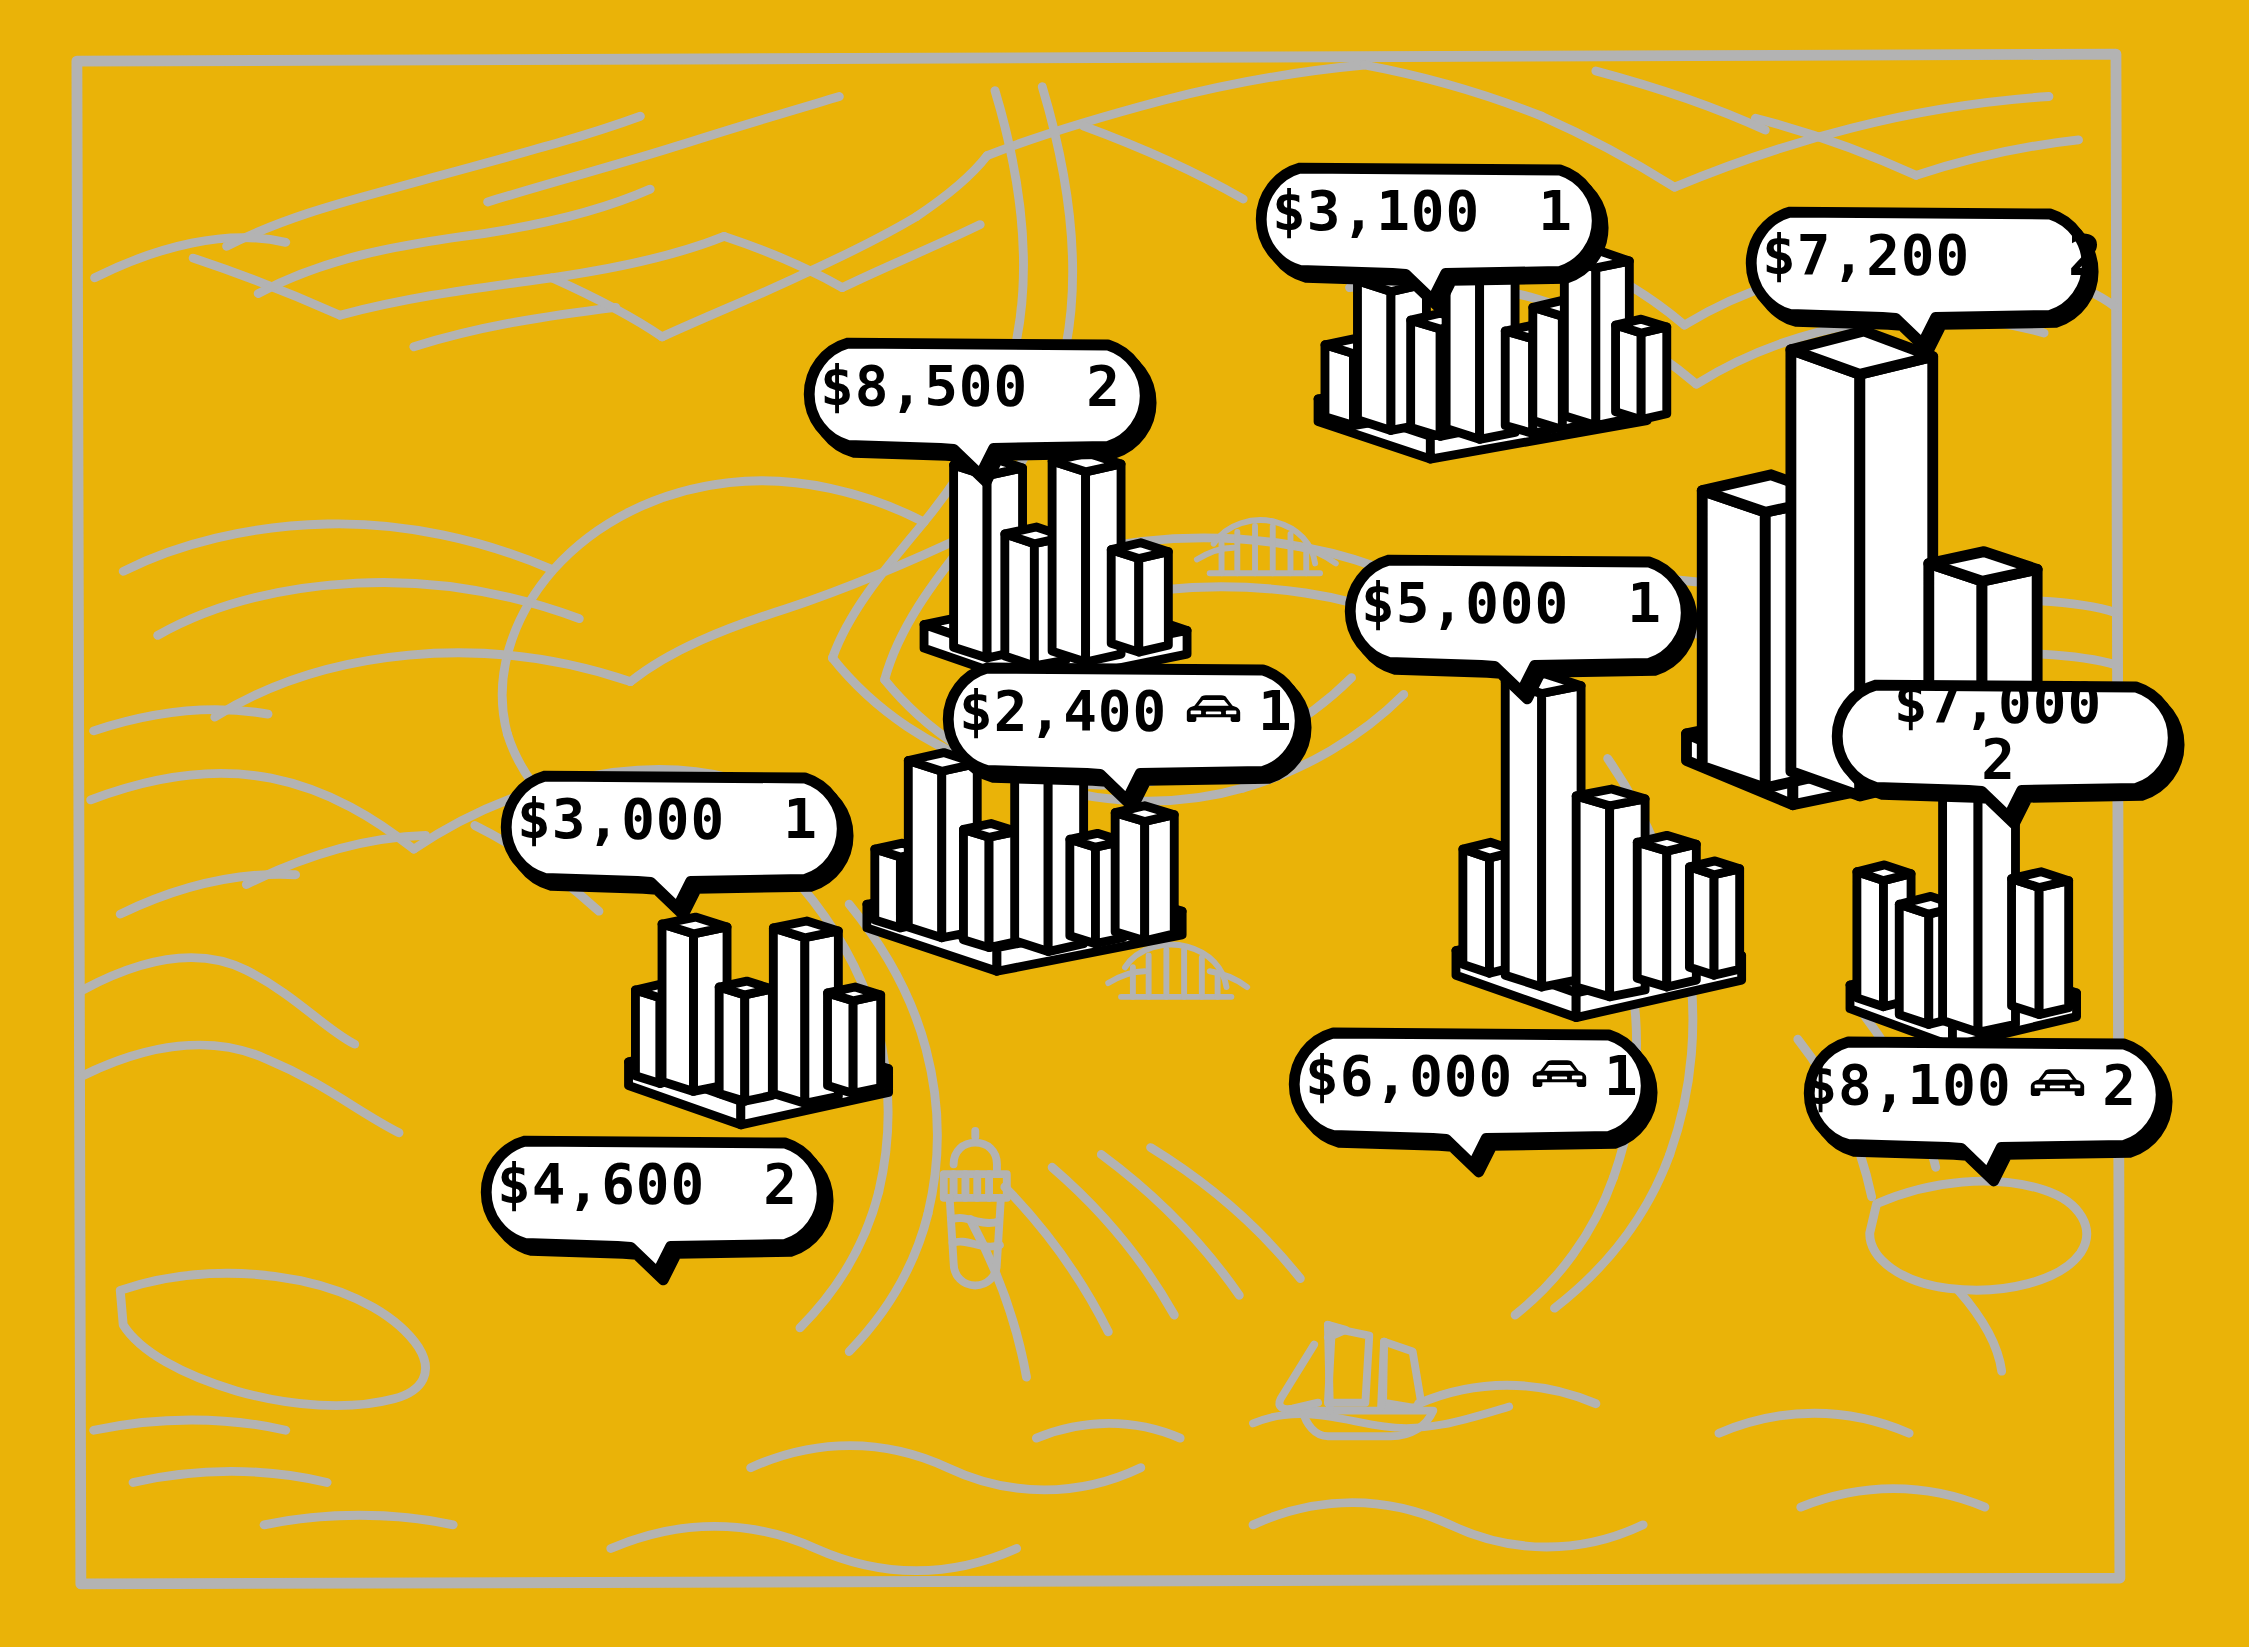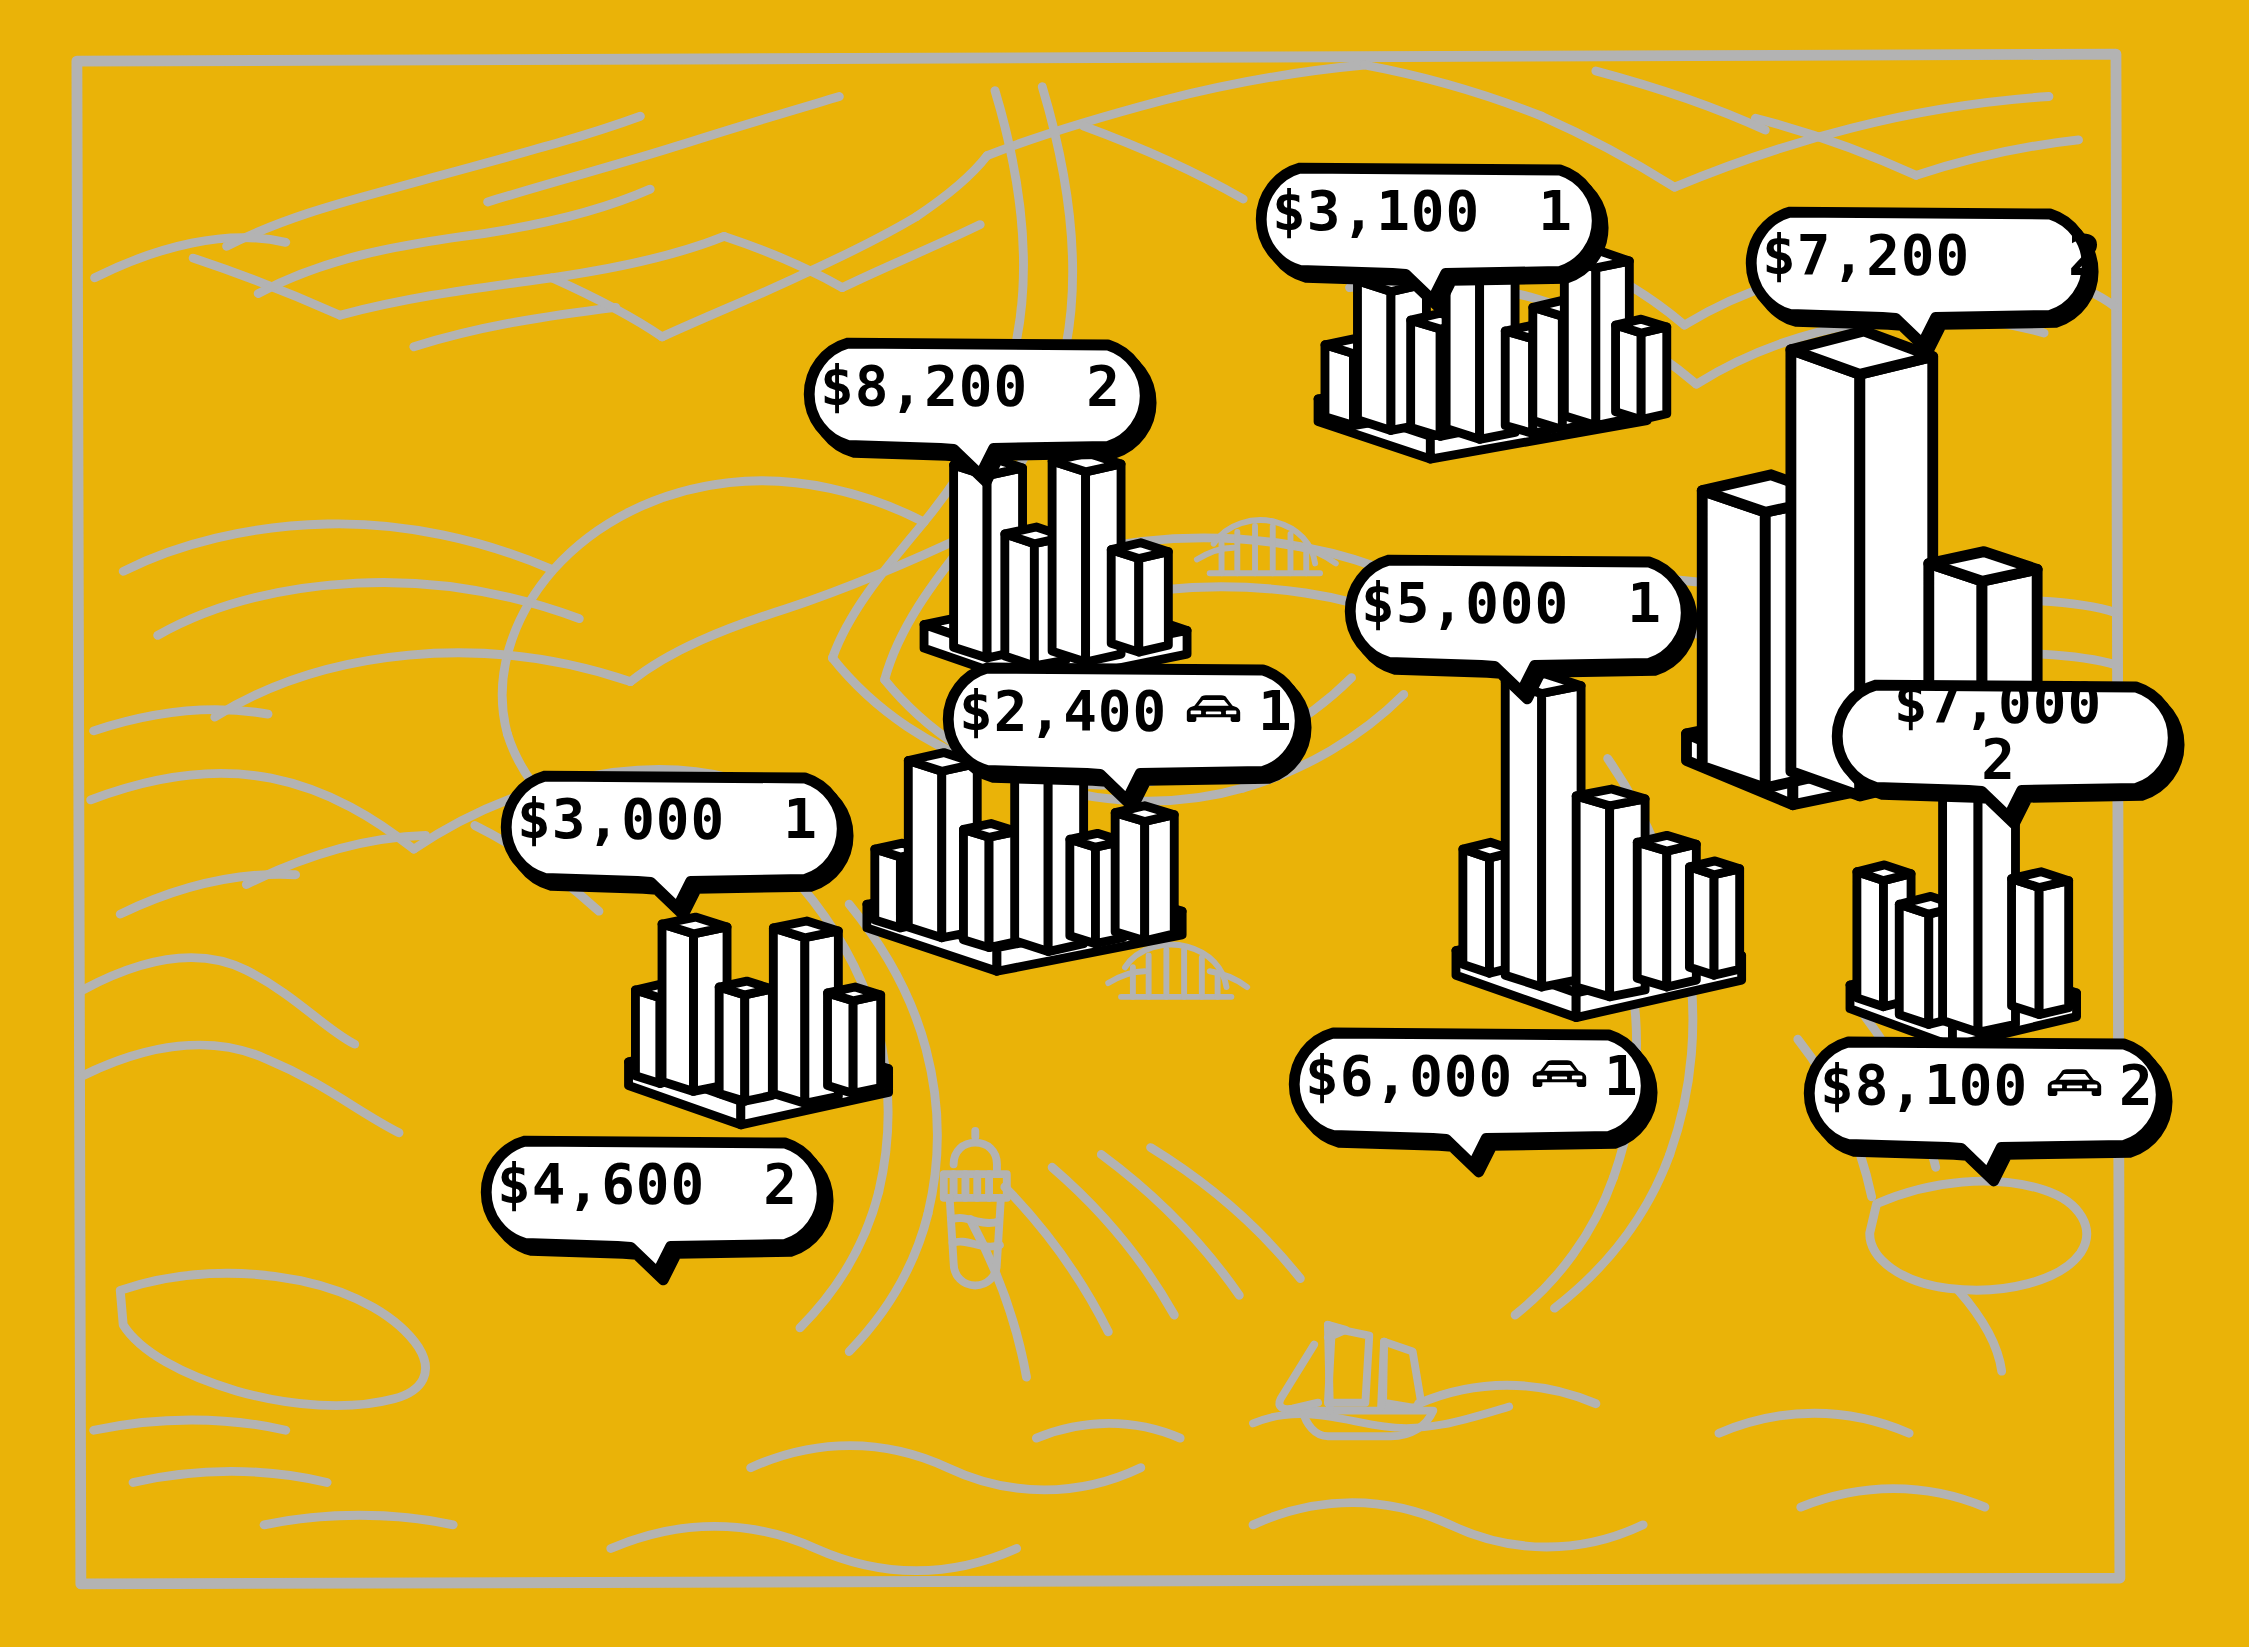--- a/index.html
+++ b/index.html
@@ -461,21 +461,21 @@
           </div>
         </div>
       </div>
       <div class="tooltip" style="left: 981px; top: 333px;">
         <div class="tip-shell">
           <svg width="388" height="156" viewBox="-8 -8 394 158">
             <path d="M 54 2 L 318 4 A 54 54 0 0 1 318 107 L 201.84 109 L 188.34 136 L 161.34 110 L 147.84 109 L 54 106 A 54 54 0 0 1 54 2 Z" fill="#ffffff" stroke="#000000" stroke-width="11" stroke-linejoin="round" transform="translate(6,7)"></path>
             <path d="M 54 2 L 318 4 A 54 54 0 0 1 318 107 L 201.84 109 L 188.34 136 L 161.34 110 L 147.84 109 L 54 106 A 54 54 0 0 1 54 2 Z" fill="#ffffff" stroke="#000000" stroke-width="11" stroke-linejoin="round"></path>
           </svg>
           <div class="tip-content" style="width: 366px; height: 106px; padding-bottom: 0px;">
-            <span class="tip-price">$8,200</span>
+            <span class="tip-price">$8,500</span>
             <span class="tip-spacer"></span>
             <span class="tip-count">2</span>
           </div>
         </div>
       </div>
       <div class="tooltip" style="left: 1522px; top: 550px;">
         <div class="tip-shell">
           <svg width="388" height="156" viewBox="-8 -8 394 158">
             <path d="M 54 2 L 318 4 A 54 54 0 0 1 318 107 L 201.84 109 L 188.34 136 L 161.34 110 L 147.84 109 L 54 106 A 54 54 0 0 1 54 2 Z" fill="#ffffff" stroke="#000000" stroke-width="11" stroke-linejoin="round" transform="translate(6,7)"></path>
             <path d="M 54 2 L 318 4 A 54 54 0 0 1 318 107 L 201.84 109 L 188.34 136 L 161.34 110 L 147.84 109 L 54 106 A 54 54 0 0 1 54 2 Z" fill="#ffffff" stroke="#000000" stroke-width="11" stroke-linejoin="round"></path>
@@ -552,21 +552,21 @@
             <span class="tip-count">1</span>
           </div>
         </div>
       </div>
       <div class="tooltip tip-hascar" style="left: 1989px; top: 1032px;">
         <div class="tip-shell">
           <svg width="404" height="156" viewBox="-8 -8 410 158">
             <path d="M 54 2 L 334 4 A 54 54 0 0 1 334 107 L 209.35999999999999 109 L 195.85999999999999 136 L 168.85999999999999 110 L 155.35999999999999 109 L 54 106 A 54 54 0 0 1 54 2 Z" fill="#ffffff" stroke="#000000" stroke-width="11" stroke-linejoin="round" transform="translate(6,7)"></path>
             <path d="M 54 2 L 334 4 A 54 54 0 0 1 334 107 L 209.35999999999999 109 L 195.85999999999999 136 L 168.85999999999999 110 L 155.35999999999999 109 L 54 106 A 54 54 0 0 1 54 2 Z" fill="#ffffff" stroke="#000000" stroke-width="11" stroke-linejoin="round"></path>
           </svg>
-          <div class="tip-content" style="width: 382px; height: 106px; padding-bottom: 0px;">
+          <div class="tip-content" style="width: 382px; height: 106px; padding-bottom: 0px; justify-content: flex-end;">
             <span class="tip-price">$8,100</span>
             <span class="tip-spacer"></span>
             <svg class="car-icon" viewBox="0 0 64 34">
               <path d="M4 18 C4 14 8 12 12 11 L18 3 C19 1 21 0 24 0 L40 0 C43 0 45 1 46 3 L52 11 C56 12 60 14 60 18 L60 26 C60 27 59 28 58 28 L52 28 C51 28 50 27 50 26 L50 23 L14 23 L14 26 C14 27 13 28 12 28 L6 28 C5 28 4 27 4 26 Z" fill="#000000"></path>
               <path d="M21 5 L43 5 L48 11 L16 11 Z" fill="#ffffff"></path>
               <rect x="8" y="16" width="11" height="4" rx="1" fill="#ffffff"></rect>
               <rect x="45" y="16" width="11" height="4" rx="1" fill="#ffffff"></rect>
               <rect x="24" y="17" width="16" height="3" rx="1" fill="#ffffff"></rect>
             </svg>
             <span class="tip-count">2</span>

